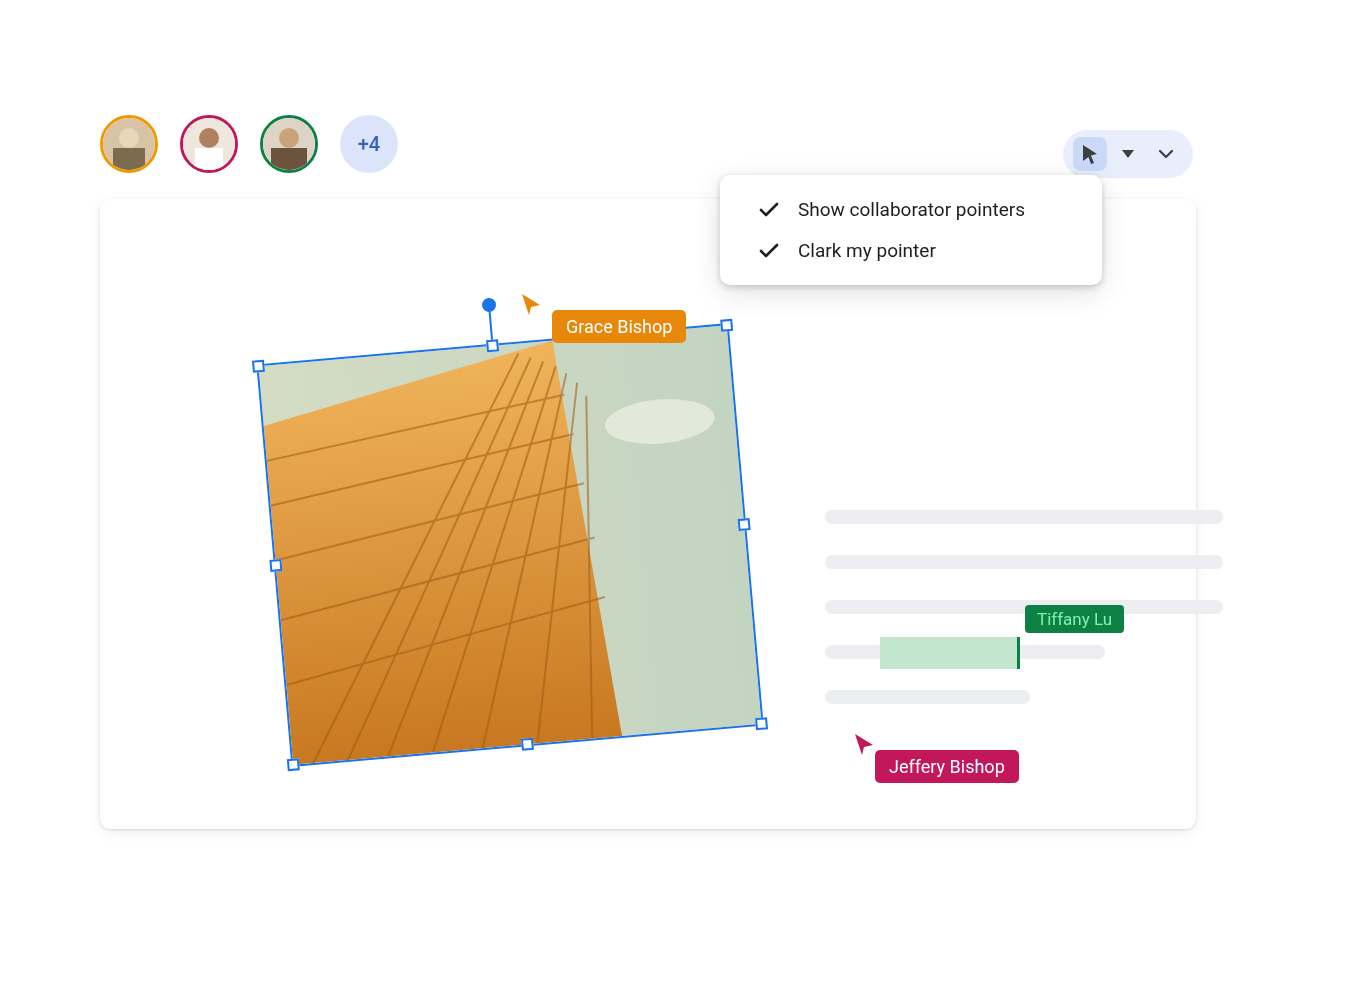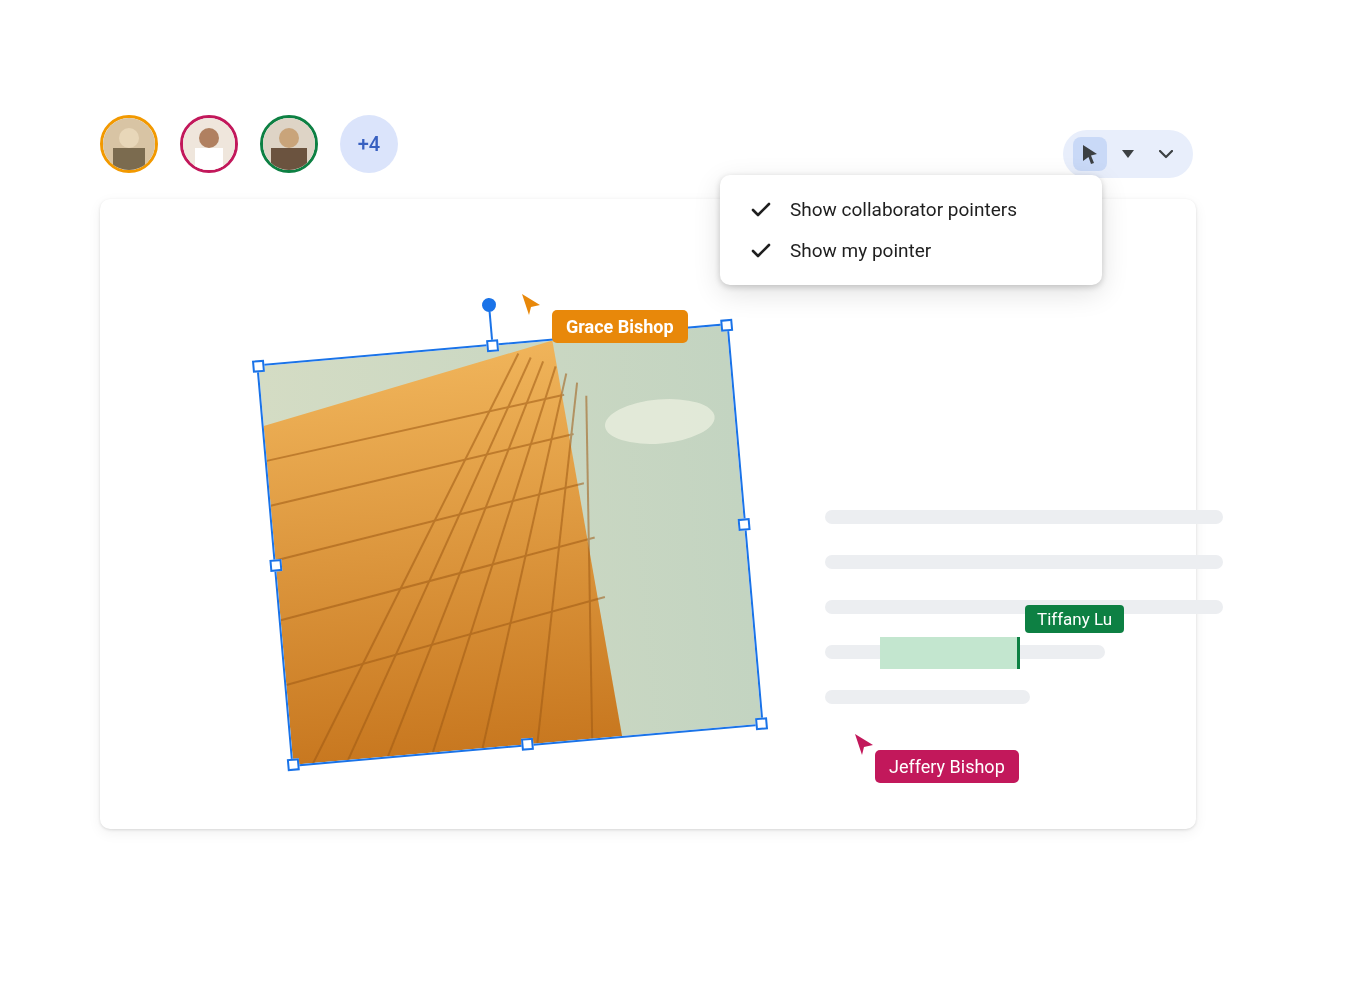--- a/index.html
+++ b/index.html
@@ -132,25 +132,25 @@
   }
   .cursor svg { display: block; }
   .cursor-label {
     position: absolute;
     padding: 6px 14px;
     border-radius: 5px;
     color: #fff;
     font-size: 18px;
     white-space: nowrap;
   }
-  .label-grace   { background: #e8880a; left: 32px; top: 18px; font-weight: bold; }
+  .label-grace   { background: #e8880a; left: 32px; top: 18px; }
   .label-jeffery { background: #c2185b; left: 22px; top: 18px; }
   .label-tiffany {
     background: #0d8043;
-    color: #ffffff;
+    color: #86efac;
     font-size: 17px;
     padding: 4px 12px;
   }
 
   
   .toolbar {
     position: absolute;
     left: 963px;
     top: 15px;
     width: 130px;
@@ -176,21 +176,21 @@
 
   
   .menu {
     position: absolute;
     left: 620px;
     top: 60px;
     width: 382px;
     background: #fff;
     border-radius: 10px;
     box-shadow: 0 2px 6px rgba(0,0,0,0.18), 0 8px 28px rgba(0,0,0,0.12);
-    padding: 14px 4px;
+    padding: 14px 12px;
   }
   .menu-item {
     display: flex;
     align-items: center;
     gap: 18px;
     padding: 9px 26px;
     cursor: pointer;
     font-size: 19px;
     color: #1f1f1f;
   }
@@ -327,17 +327,17 @@
           </svg>
       </span>
       <span>Show collaborator pointers</span>
     </div>
     <div class="menu-item">
       <span class="chk">
         <svg width="20" height="16" viewBox="0 0 20 16">
             <path d="M2 8 L7 13 L18 2" stroke="#1f1f1f" stroke-width="2.6" fill="none" stroke-linecap="round" stroke-linejoin="round"></path>
           </svg>
       </span>
-      <span>Show my pointer</span>
+      <span>Clark my pointer</span>
     </div>
   </div>
 
 </div>
 
 </body></html>

